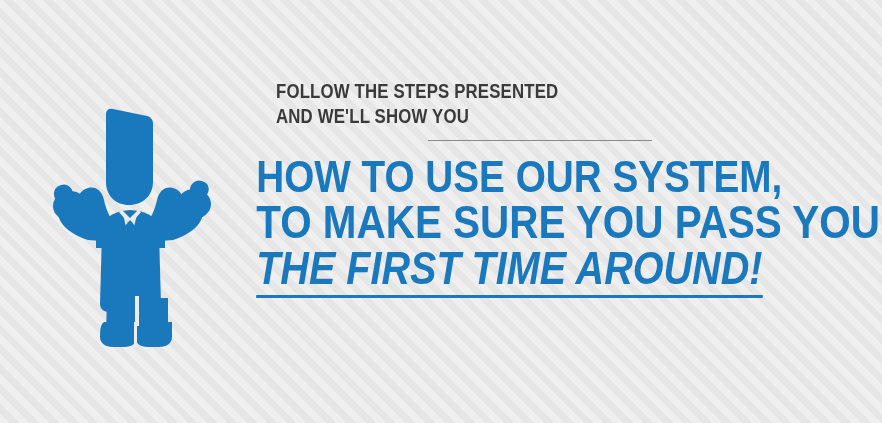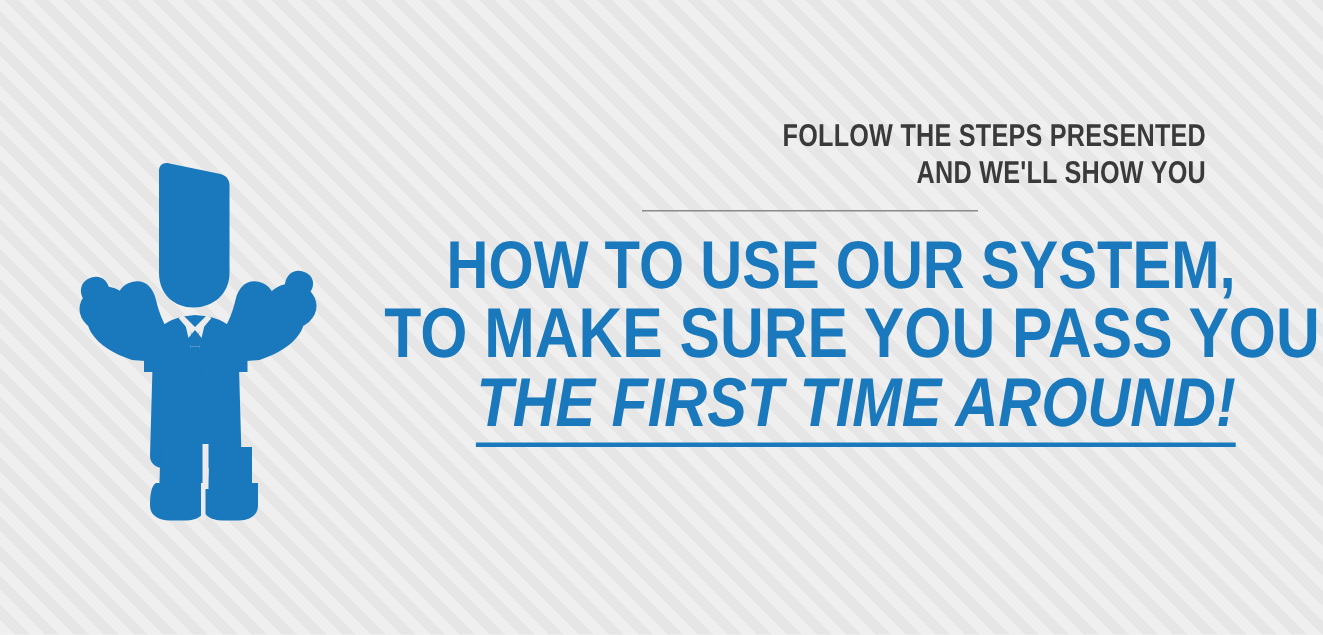--- a/index.html
+++ b/index.html
@@ -37,21 +37,21 @@
     height: 242px;
   }
   #mascot svg { display: block; width: 180px; height: 242px; }
 
   
   #text-block {
     position: absolute;
     left: 210px;
     top: 78px;
     width: 660px;
-    text-align: right;
+    text-align: left;
   }
 
   .sub-line {
     color: #3a3a3a;
     font-family: "Liberation Sans Narrow", "Liberation Sans", sans-serif;
     font-weight: bold;
     font-size: 21px;
     line-height: 25px;
     letter-spacing: 0.2px;
     transform: scaleX(0.80);

